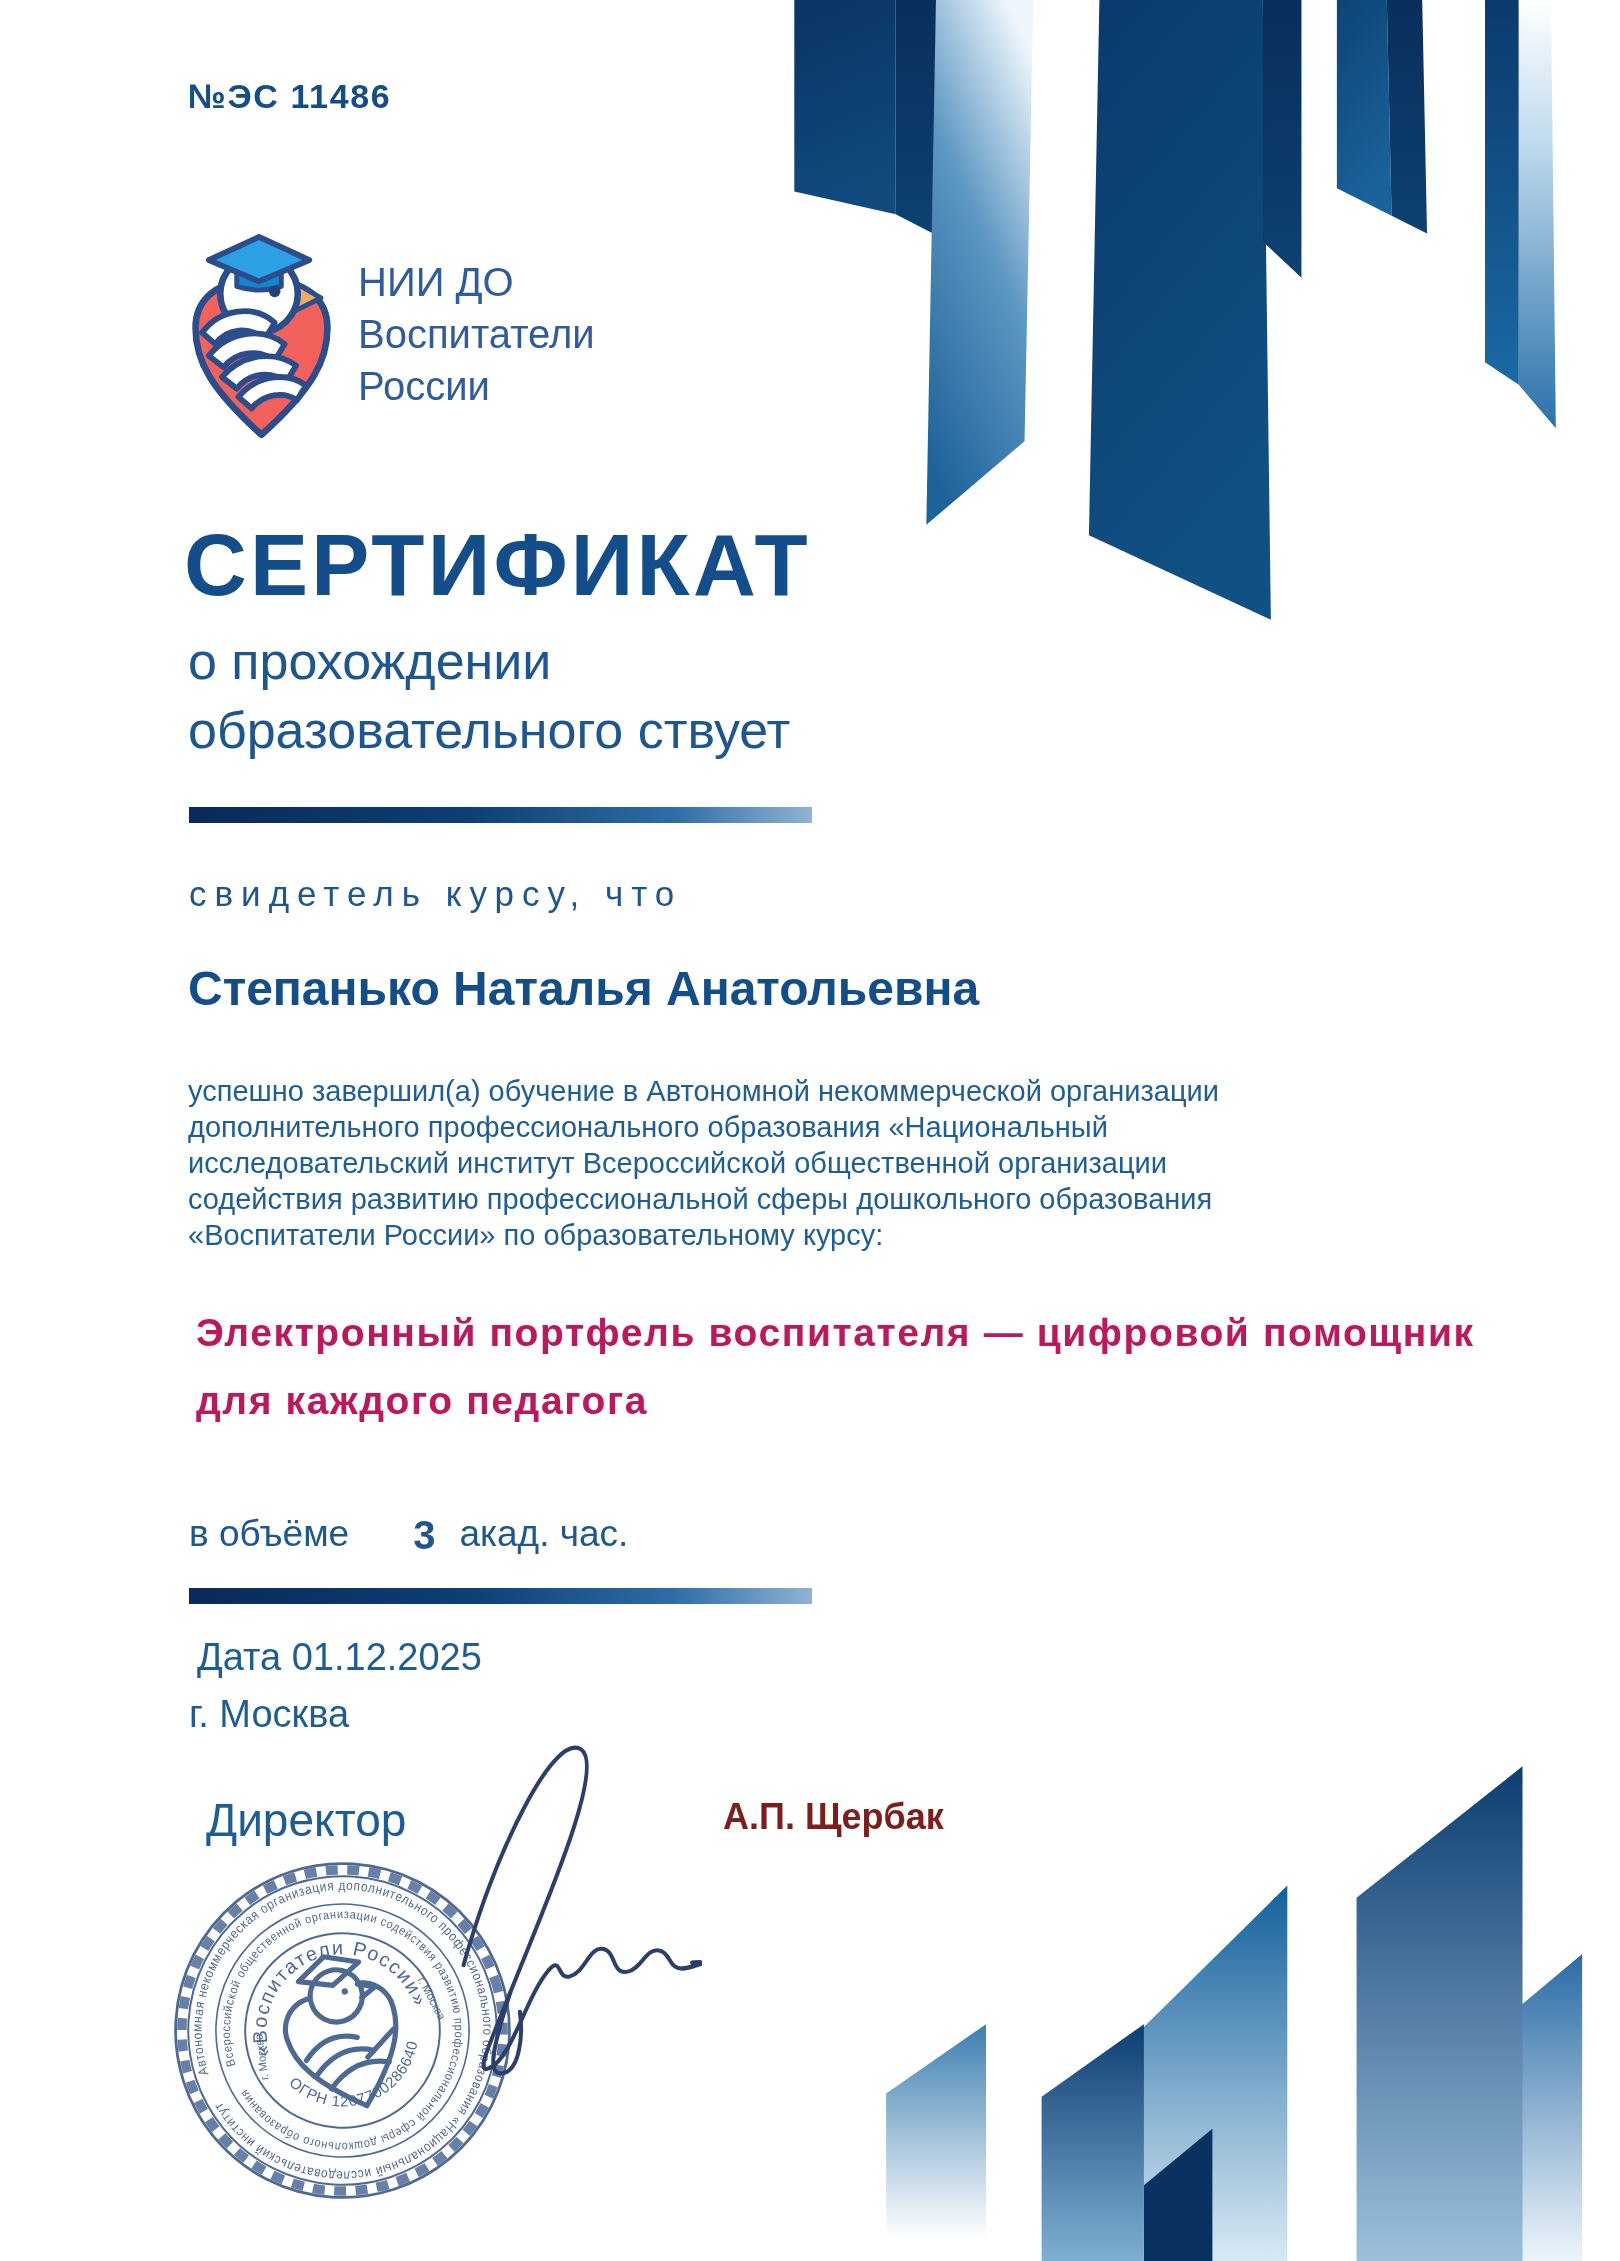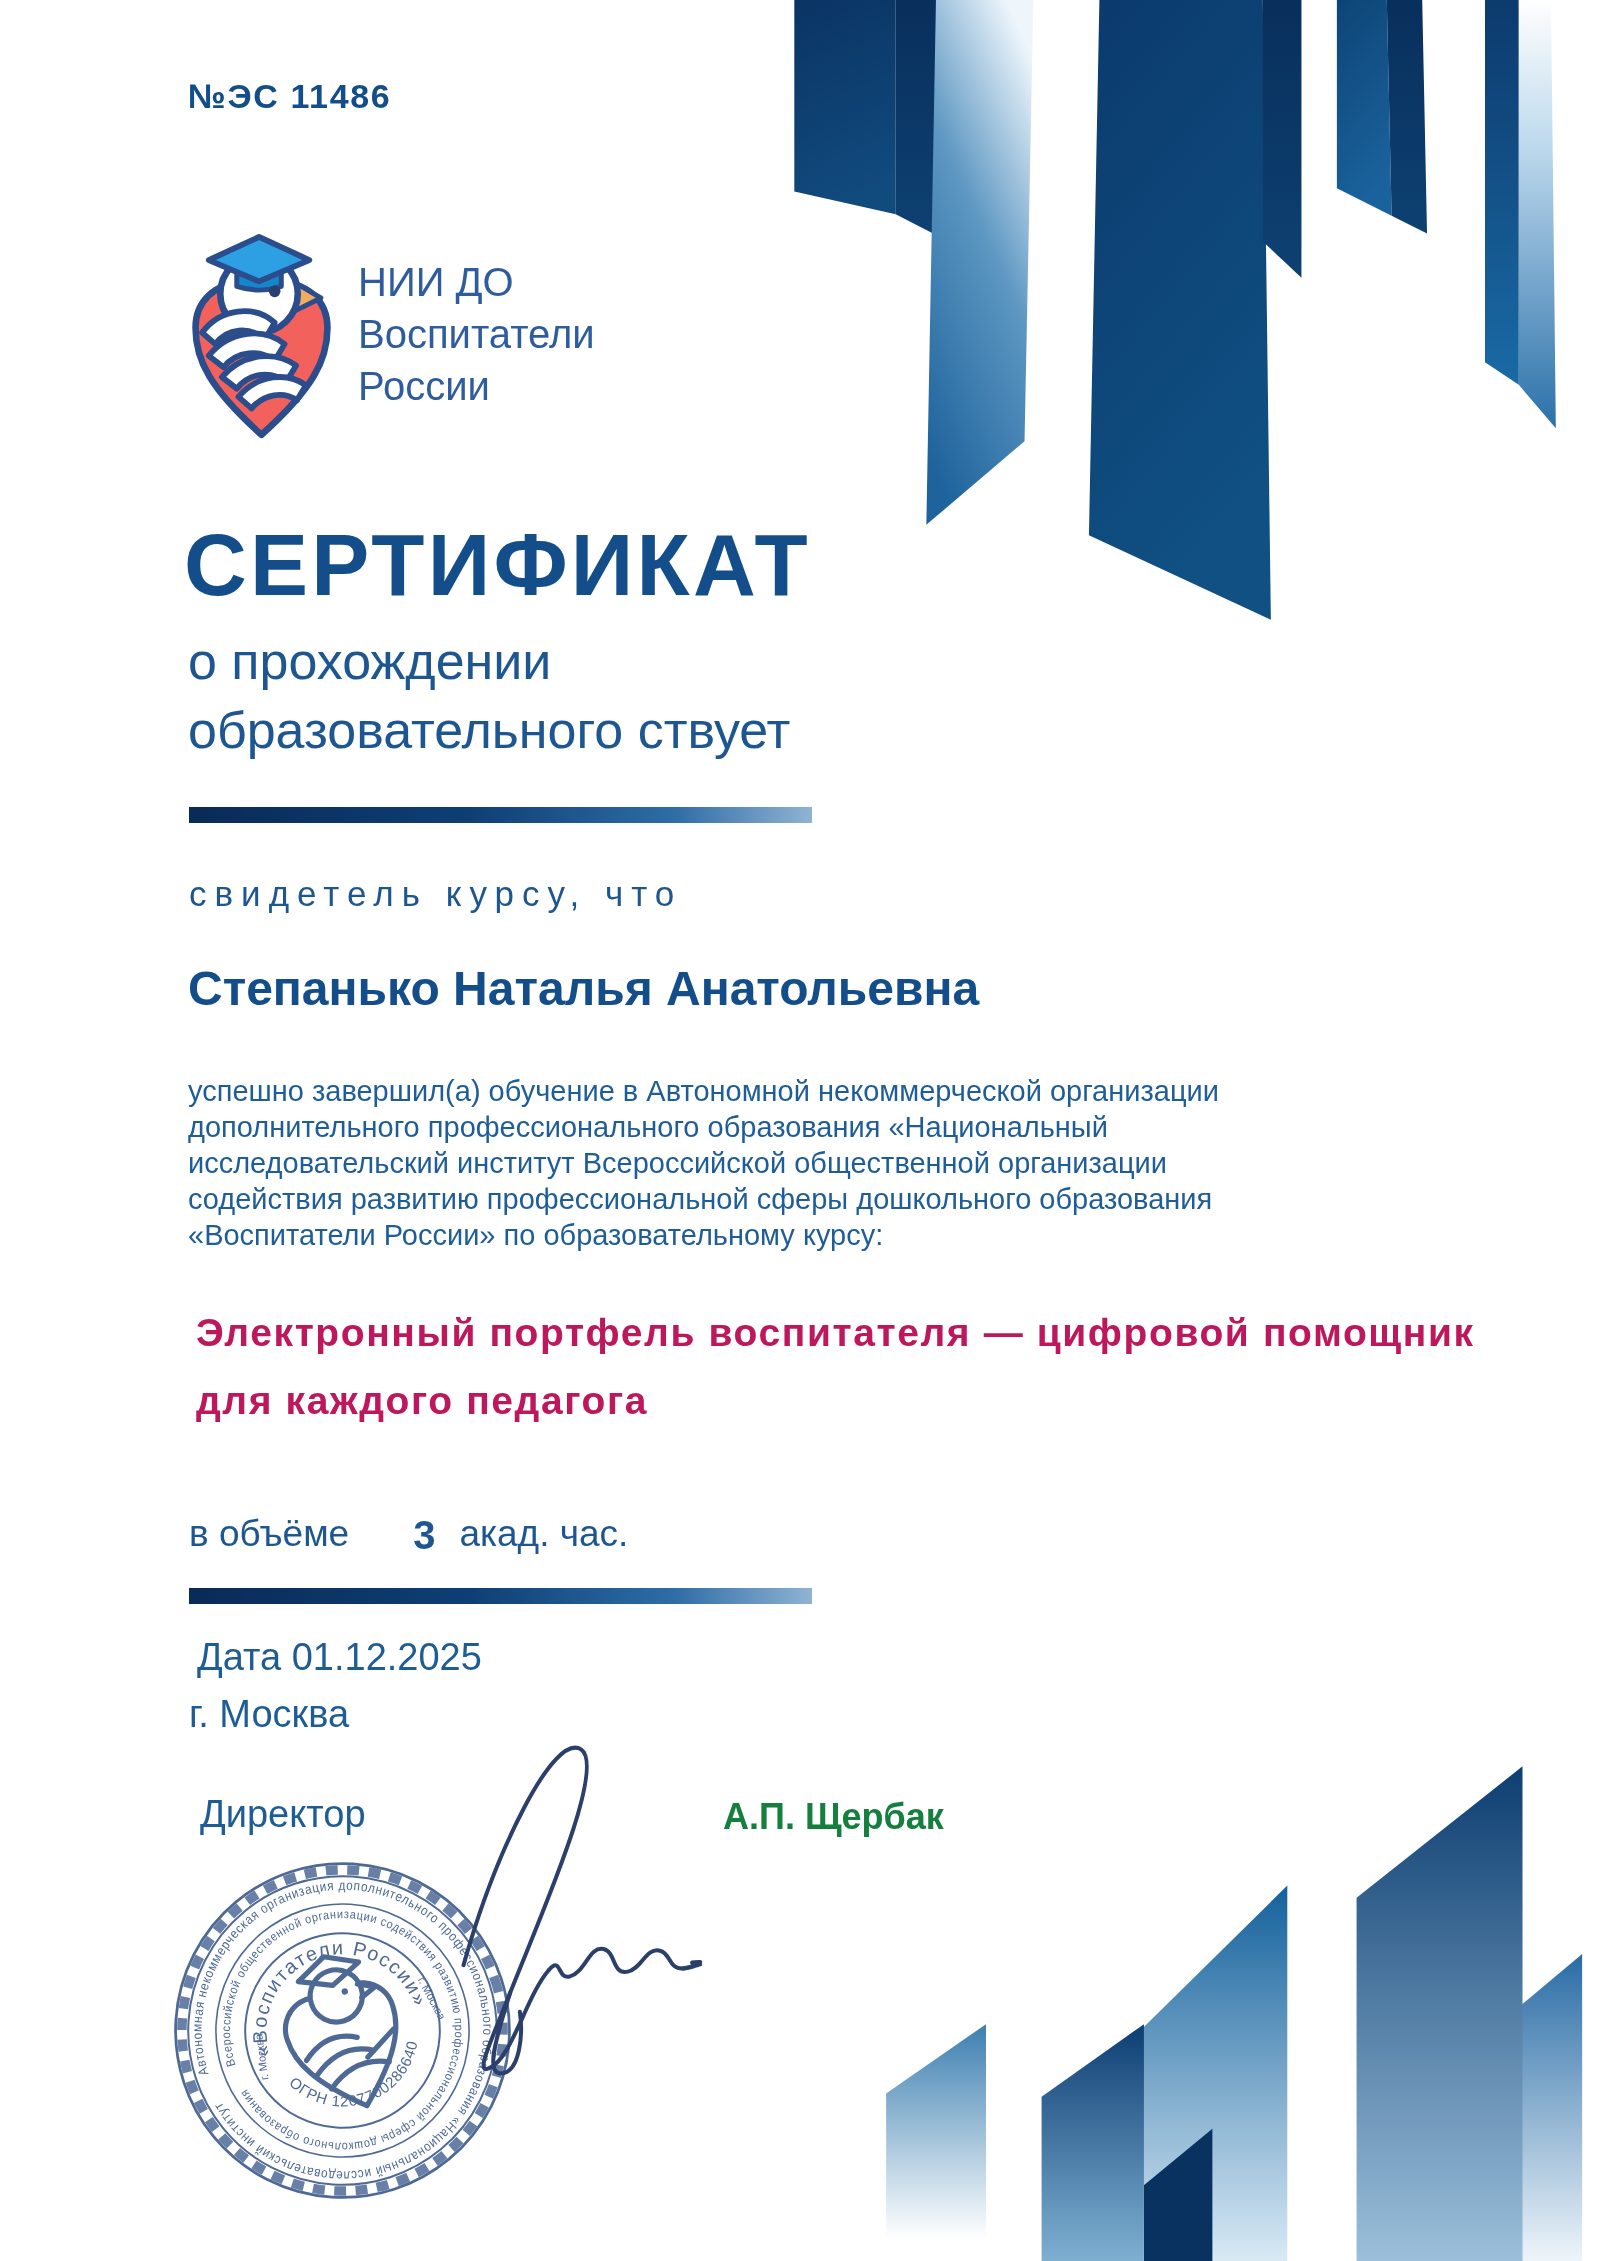--- a/index.html
+++ b/index.html
@@ -69,26 +69,26 @@
   .volume-units{margin-left:24px;}
   .date-line{
     left:189px;top:1636px;
     font-size:38px;font-weight:500;color:#1e5c96;margin-left:8px;
   }
   .city-line{
     left:189px;top:1693px;
     font-size:38px;font-weight:500;color:#1e5c96;
   }
   .director-label{
-    left:200px;top:1793px;
-    font-size:38px;color:#1e5c96;
+    left:206px;top:1793px;
+    font-size:46px;color:#1e5c96;
   }
   .director-name{
     left:723px;top:1796px;
-    font-size:36px;font-weight:700;color:#15803d;
+    font-size:36px;font-weight:700;color:#7f1d1d;
   }
   .stamp-svg{
     left:121px;top:1809px;
     transform:rotate(-18deg);
     opacity:0.95;
   }
   .signature-svg{left:346px;top:1696px;}
   .deco-top{left:0;top:0;pointer-events:none;}
   .deco-bottom{left:0;top:1692px;pointer-events:none;}
 </style>

